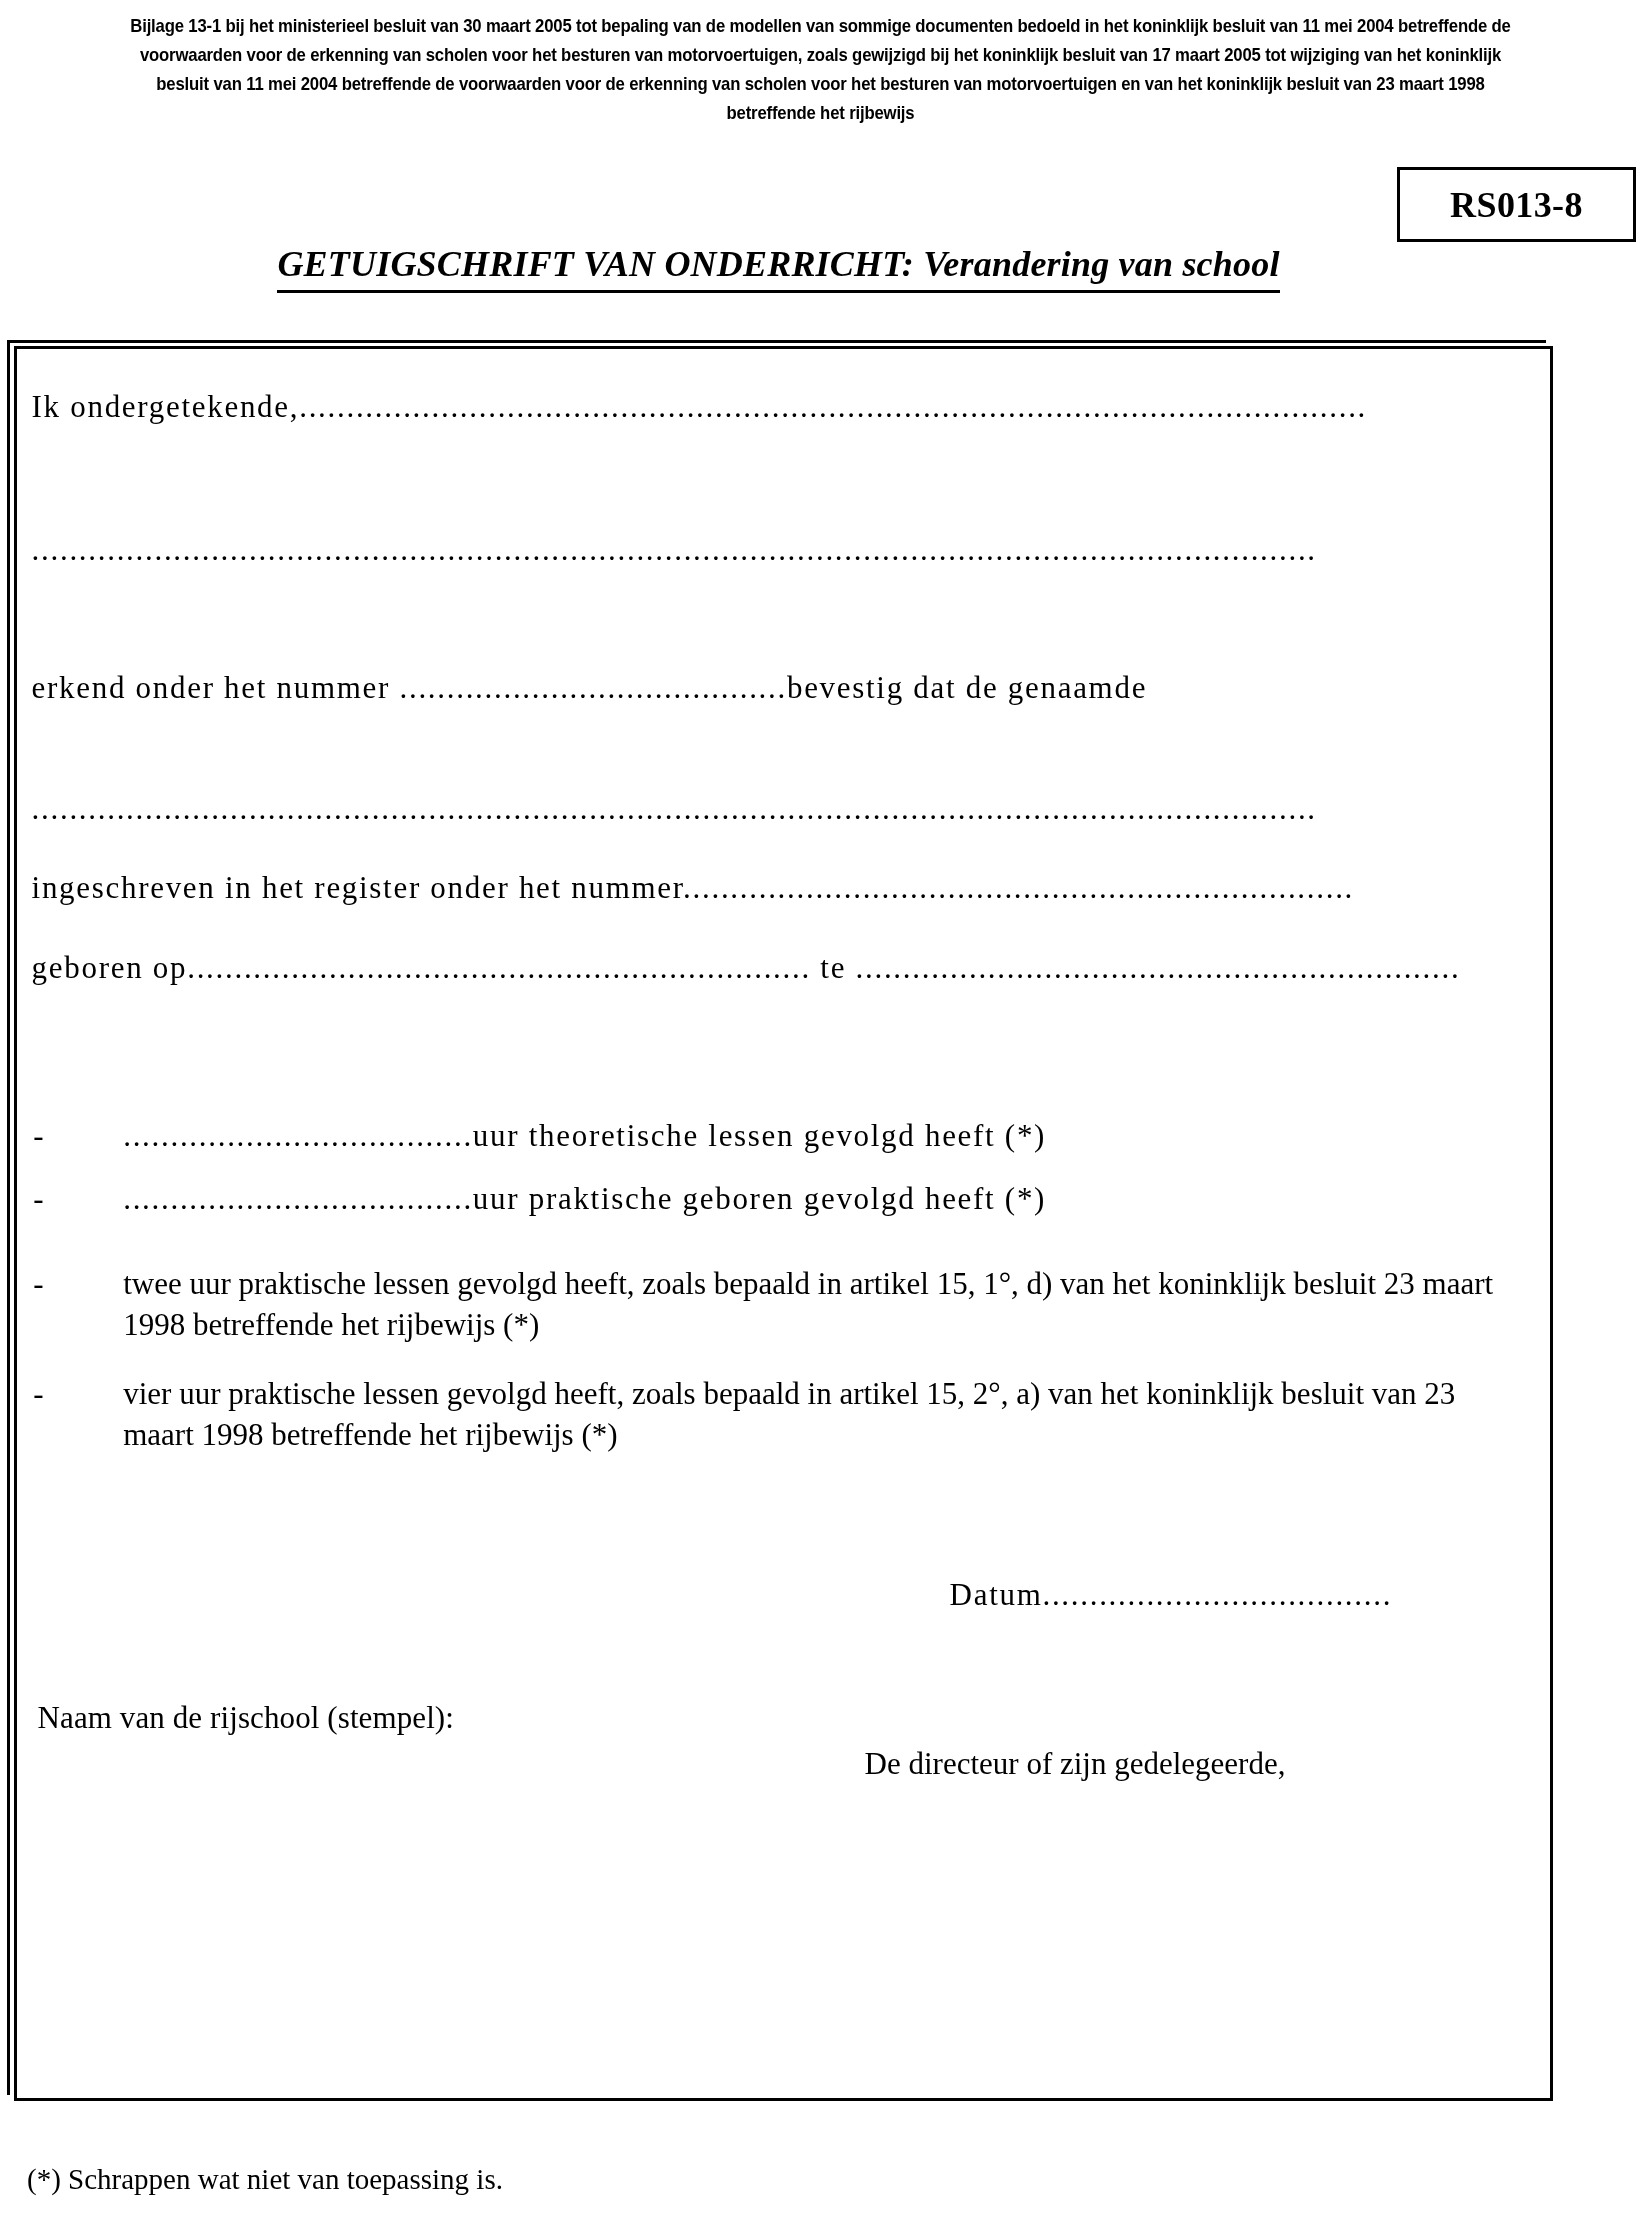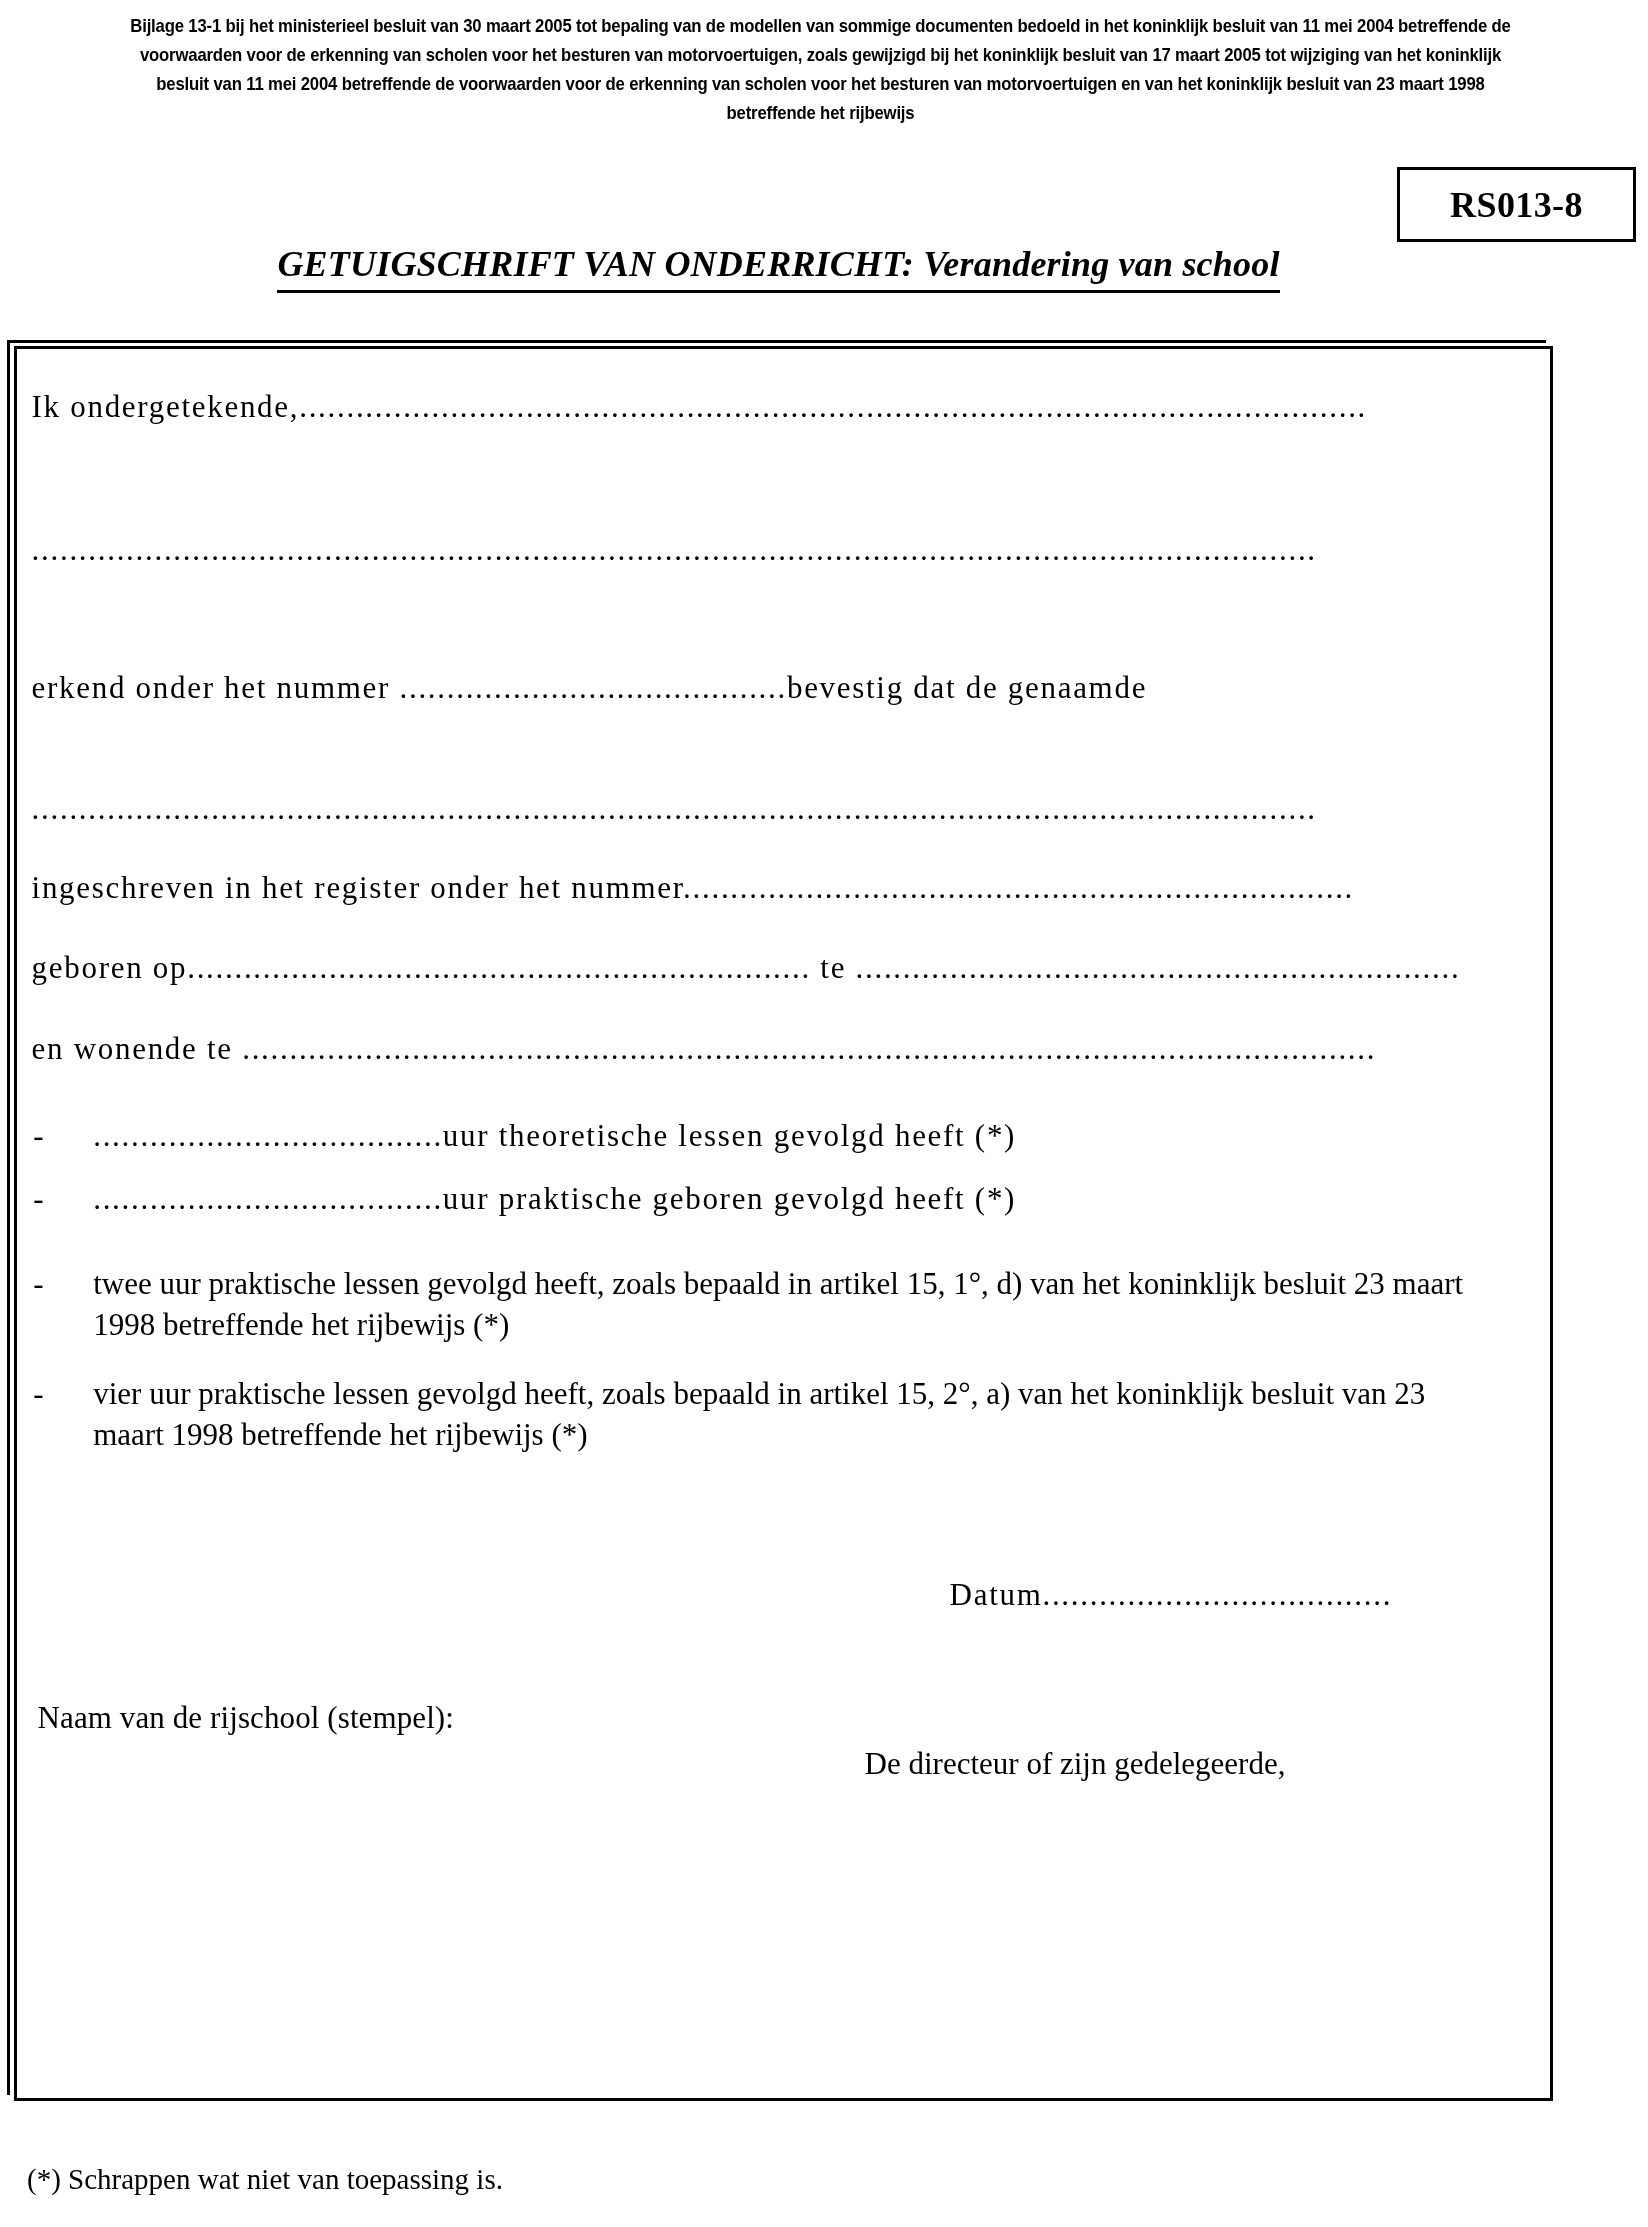--- a/index.html
+++ b/index.html
@@ -113,21 +113,21 @@
     font-size: 31px;
     line-height: 41px;
   }
   .bullet-row .dash {
     position: absolute;
     left: 0;
     top: 0;
   }
   .bullet-row .btext {
     display: block;
-    margin-left: 60px;
+    margin-left: 90px;
   }
 
   .right-text {
     position: absolute;
     font-family: "Liberation Serif", serif;
     font-size: 31px;
     white-space: nowrap;
   }
 
   
@@ -162,21 +162,20 @@
   <div class="line leader" style="left:15px; top:181px;">........................................................................................................................................</div>
 
   <div class="line leader" style="left:15px; top:319px;">erkend onder het nummer .........................................bevestig dat de genaamde</div>
 
   <div class="line leader" style="left:15px; top:440px;">........................................................................................................................................</div>
 
   <div class="line leader" style="left:15px; top:519px;">ingeschreven in het register onder het nummer.......................................................................</div>
 
   <div class="line leader" style="left:15px; top:599px;text-align:right;">geboren op.................................................................. te ................................................................</div>
 
-  <div class="line leader" style="left:15px; top:680px;">en wonende te ........................................................................................................................</div>
 
   <div class="bullet-row" style="left:16.6px; top:766px; width:1285px;">
     <span class="dash">-</span>
     <span class="btext leader">.....................................uur theoretische lessen gevolgd heeft (*)</span>
   </div>
 
   <div class="bullet-row" style="left:16.6px; top:829px; width:1285px;">
     <span class="dash">-</span>
     <span class="btext leader">.....................................uur praktische geboren gevolgd heeft (*)</span>
   </div>

